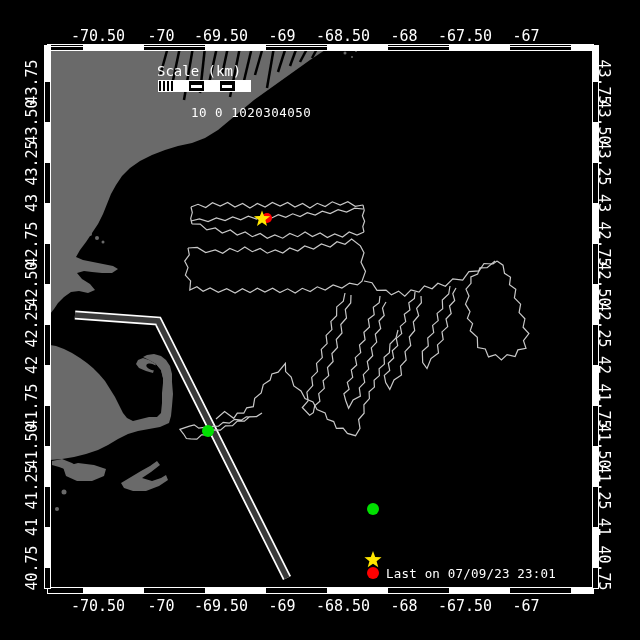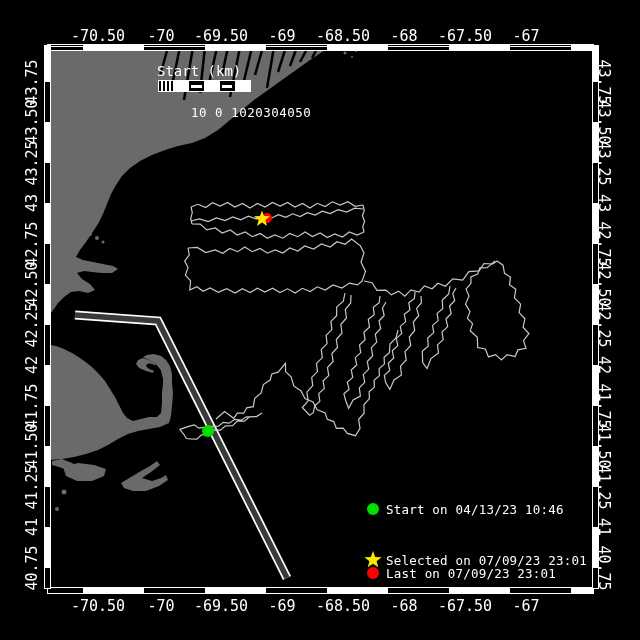--- a/index.html
+++ b/index.html
@@ -137,48 +137,46 @@
       <span class="ax rotr" style="left: 604px; top: 446px;">41.50</span>
       <span class="ax rotl" style="left: 32px; top: 487px;">41.25</span>
       <span class="ax rotr" style="left: 604px; top: 487px;">41.25</span>
       <span class="ax rotl" style="left: 32px; top: 527px;">41</span>
       <span class="ax rotr" style="left: 604px; top: 527px;">41</span>
       <span class="ax rotl" style="left: 32px; top: 568px;">40.75</span>
       <span class="ax rotr" style="left: 604px; top: 568px;">40.75</span>
     </div>
 
   <div id="scalebar">
-    <div class="title">Start (km)</div>
+    <div class="title">Scale (km)</div>
     <div id="sb-bar">
       <div class="cell hatch"></div>
       <div class="cell w"></div>
       <div class="cell s"></div>
       <div class="cell w"></div>
       <div class="cell s"></div>
       <div class="cell w"></div>
     </div>
     <div id="sb-ticks">10 0 1020304050</div>
   </div>
 
   <div id="legend">
     <div class="leg-row" style="top:4px;">
       <div class="leg-marker">
           <div class="dot" id="leg-dot-start" style="background: rgb(0, 224, 0);"></div>
         </div>
-      <div class="leg-label">Start on 04/13/23 10:46</div>
     </div>
     <div class="leg-row" style="top:31px;margin-top:37px;">
       <div class="leg-marker">
           <div class="dot" id="leg-dot-last" style="background: rgb(255, 0, 0);"></div>
         </div>
       <div class="leg-label">Last on 07/09/23 23:01</div>
     </div>
     <div class="leg-row" style="top:55px;">
       <div class="leg-marker">
         <svg width="22" height="20" id="leg-star">
             <polygon points="11.00,1.00 13.22,6.94 19.56,7.22 14.59,11.17 16.29,17.28 11.00,13.78 5.71,17.28 7.41,11.17 2.44,7.22 8.78,6.94" fill="#ffe600"></polygon>
           </svg>
       </div>
-      <div class="leg-label">Selected on 07/09/23 23:01</div>
     </div>
   </div>
 
 </div>
 
 </body></html>

